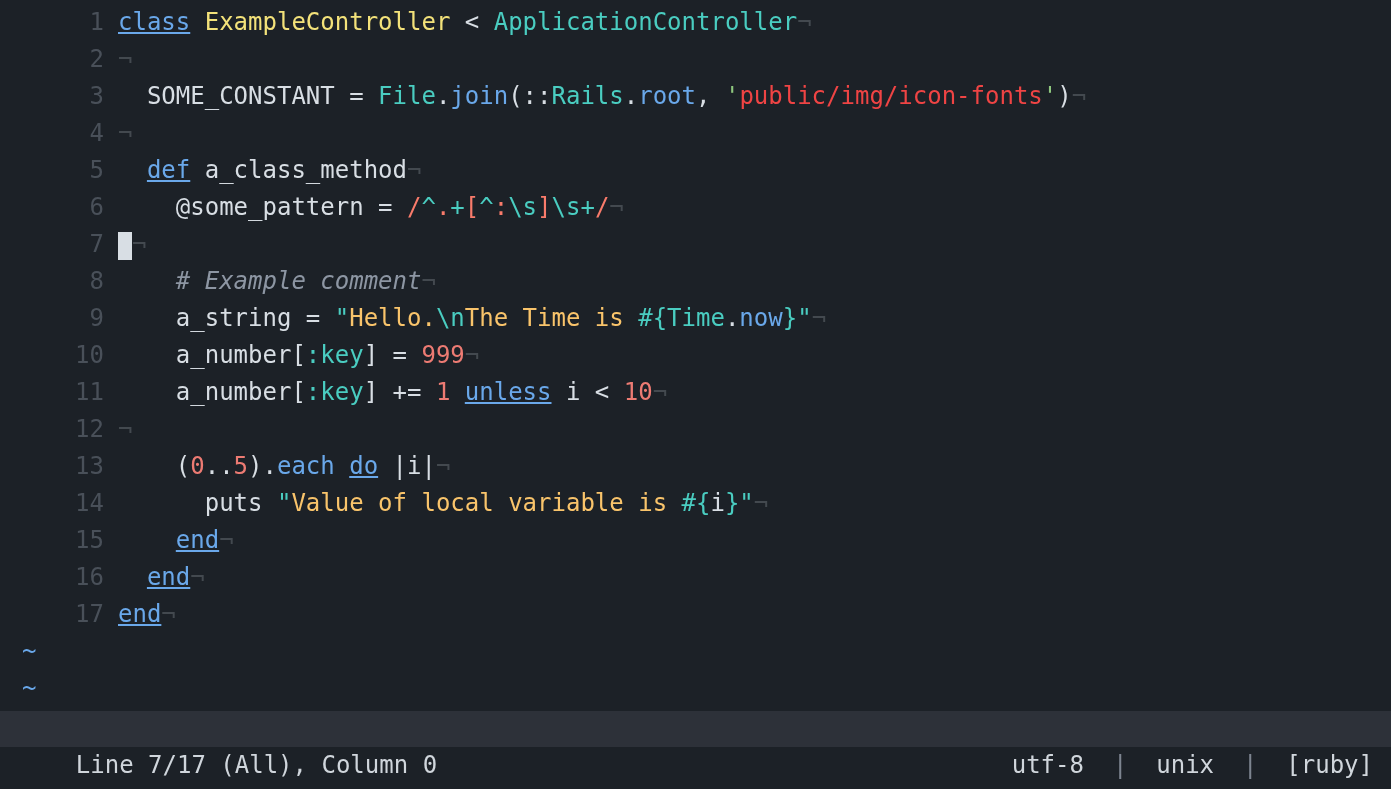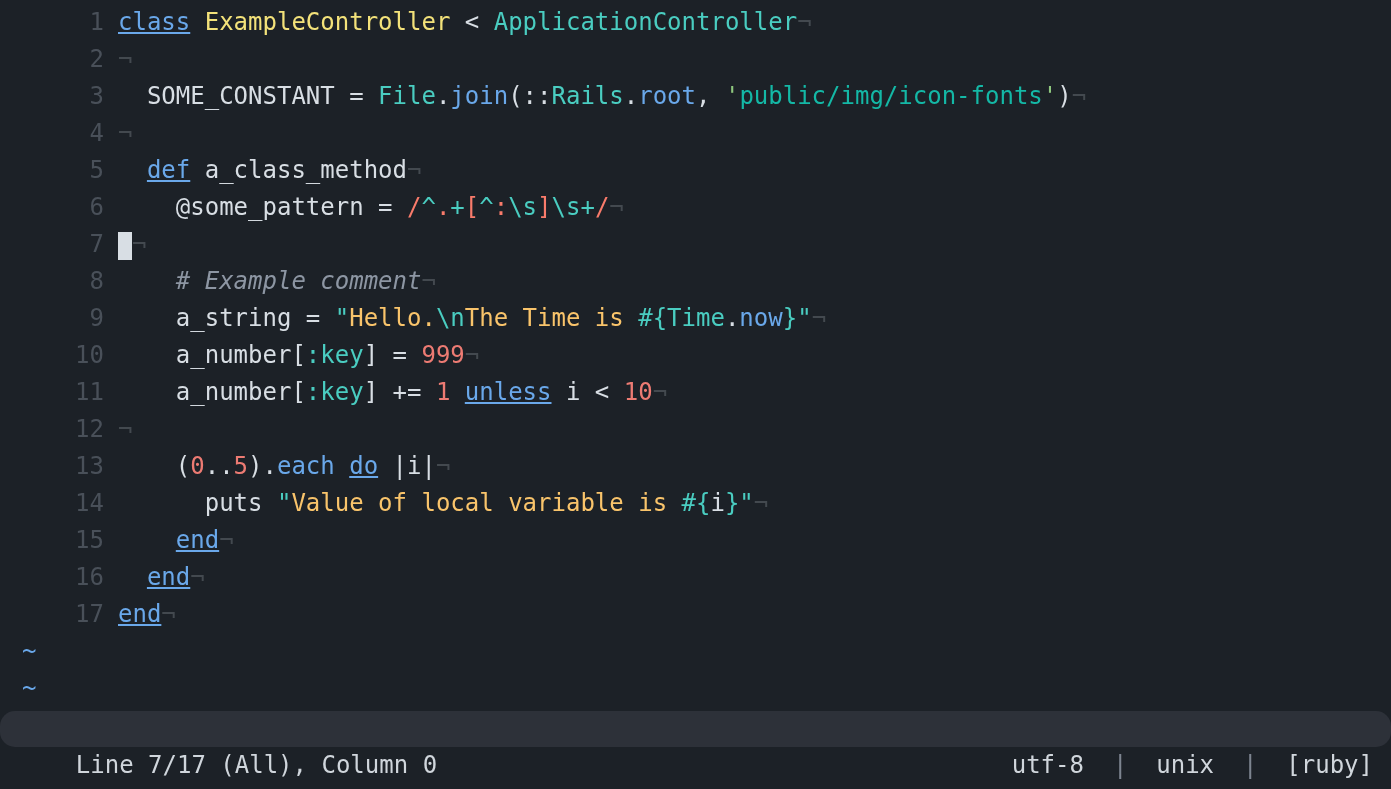--- a/index.html
+++ b/index.html
@@ -36,21 +36,21 @@
   .eol{color:#43494f;}
   .kw{color:#6aa8ea;text-decoration:underline;}           
   .clsname{color:#f3e27a;}      
   .parent{color:#4acdc1;}       
   .const{color:#d8dee4;}
   .id{color:#d8dee4;}
   .method{color:#6aa8ea;margin-top:14px;}       
   .klass{color:#4acdc1;text-align:right;}        
   .paren{color:#d8dee4;}
   .colon{color:#d8dee4;}
-  .string{color:#14b8a6;}       
+  .string{color:#ef4444;}       
   .string2{color:#f9c46b;}      
   .quote{color:#8ec77e;}
   .dquote{color:#4acdc1;}
   .esc{color:#4acdc1;}          
   .interp-hash{color:#4acdc1;}  
   .interp-in{color:#d8dee4;}
   .ivar{color:#d8dee4;}
   .regex{color:#f97b6b;}
   .regex-esc{color:#4acdc1;}
   .comment{color:#8d96a3;font-style:italic;text-align:center;}
@@ -77,21 +77,20 @@
     left:0;right:0;
     bottom:42px;
     height:36px;
     line-height:36px;
     background:#2d3139;
     color:#d0d6dc;
     font-family:"Menlo","Consolas","DejaVu Sans Mono",monospace;
     font-size:24px;
     display:flex;
     padding:0 18px;
-    border-radius:15px;
   }
   #statusbar .left{flex:1;white-space:pre;}
   #statusbar .right{white-space:pre;}
   .sep{color:#7d8590;}
   .ftype{color:#d0d6dc;}
 </style>
 </head>
 <body>
 
 <div id="editor"><div class="row"><span class="ln">1</span><span class="code"><span class="kw">class</span> <span class="clsname">ExampleController</span> <span class="op">&lt;</span> <span class="parent">ApplicationController</span><span class="eol">¬</span></span></div><div class="row"><span class="ln">2</span><span class="code"><span class="eol">¬</span></span></div><div class="row"><span class="ln">3</span><span class="code">  <span class="const">SOME_CONSTANT</span> = <span class="klass">File</span>.<span class="method">join</span><span class="paren">(</span><span class="colon">::</span><span class="klass">Rails</span>.<span class="method">root</span>, <span class="quote">'</span><span class="string">public/img/icon-fonts</span><span class="quote">'</span><span class="paren">)</span><span class="eol">¬</span></span></div><div class="row"><span class="ln">4</span><span class="code"><span class="eol">¬</span></span></div><div class="row"><span class="ln">5</span><span class="code">  <span class="kw">def</span> <span class="id">a_class_method</span><span class="eol">¬</span></span></div><div class="row"><span class="ln">6</span><span class="code">    <span class="ivar">@some_pattern</span> = <span class="regex">/</span><span class="regex-esc">^</span><span class="regex">.</span><span class="regex-esc">+</span><span class="regex">[</span><span class="regex-esc">^</span><span class="regex">:</span><span class="regex-esc">\s</span><span class="regex">]</span><span class="regex-esc">\s</span><span class="regex-esc">+</span><span class="regex">/</span><span class="eol">¬</span></span></div><div class="row"><span class="ln">7</span><span class="code"><span class="cursor-cell"> </span><span class="eol">¬</span></span></div><div class="row"><span class="ln">8</span><span class="code">    <span class="comment"># Example comment</span><span class="eol">¬</span></span></div><div class="row"><span class="ln">9</span><span class="code">    <span class="id">a_string</span> = <span class="dquote">"</span><span class="string2">Hello.</span><span class="esc">\n</span><span class="string2">The Time is </span><span class="interp-hash">#{</span><span class="klass">Time</span>.<span class="method">now</span><span class="interp-hash">}</span><span class="dquote">"</span><span class="eol">¬</span></span></div><div class="row"><span class="ln">10</span><span class="code">    <span class="id">a_number</span><span class="paren">[</span><span class="sym">:key</span><span class="paren">]</span> = <span class="num">999</span><span class="eol">¬</span></span></div><div class="row"><span class="ln">11</span><span class="code">    <span class="id">a_number</span><span class="paren">[</span><span class="sym">:key</span><span class="paren">]</span> += <span class="num">1</span> <span class="kw">unless</span> <span class="id">i</span> <span class="op">&lt;</span> <span class="num">10</span><span class="eol">¬</span></span></div><div class="row"><span class="ln">12</span><span class="code"><span class="eol">¬</span></span></div><div class="row"><span class="ln">13</span><span class="code">    <span class="paren">(</span><span class="num">0</span><span class="op">..</span><span class="num">5</span><span class="paren">)</span>.<span class="method">each</span> <span class="kw">do</span> <span class="op">|</span><span class="id">i</span><span class="op">|</span><span class="eol">¬</span></span></div><div class="row"><span class="ln">14</span><span class="code">      <span class="id">puts</span> <span class="dquote">"</span><span class="string2">Value of local variable is </span><span class="interp-hash">#{</span><span class="interp-in">i</span><span class="interp-hash">}</span><span class="dquote">"</span><span class="eol">¬</span></span></div><div class="row"><span class="ln">15</span><span class="code">    <span class="kw">end</span><span class="eol">¬</span></span></div><div class="row"><span class="ln">16</span><span class="code">  <span class="kw">end</span><span class="eol">¬</span></span></div><div class="row"><span class="ln">17</span><span class="code"><span class="kw">end</span><span class="eol">¬</span></span></div></div>

